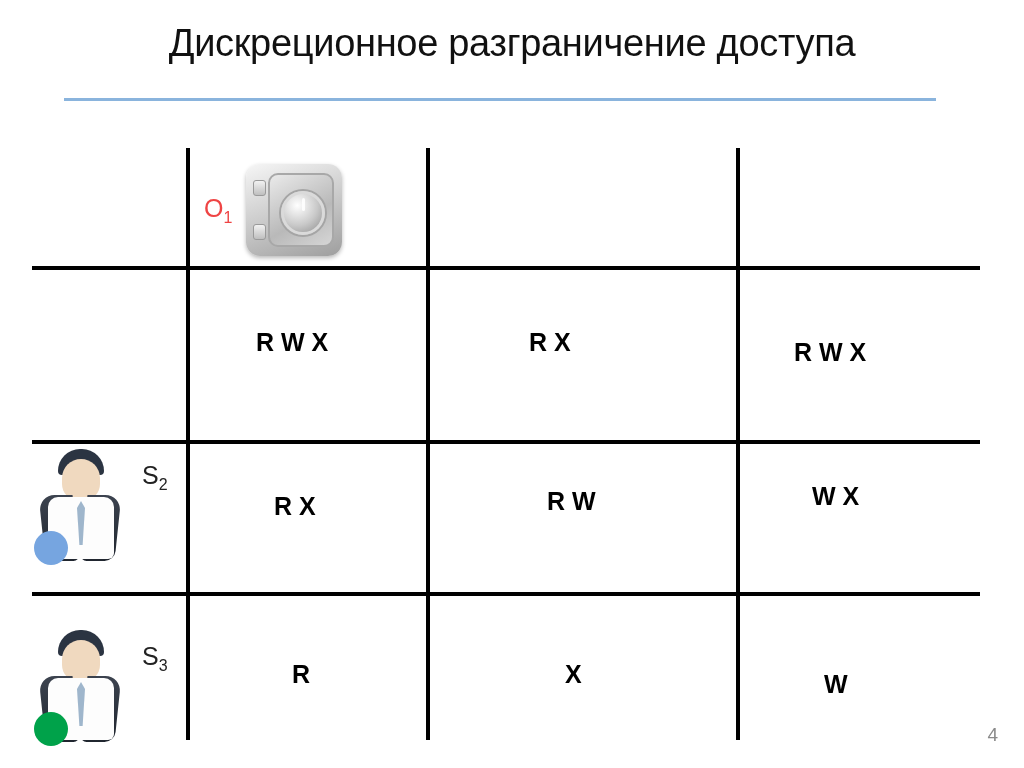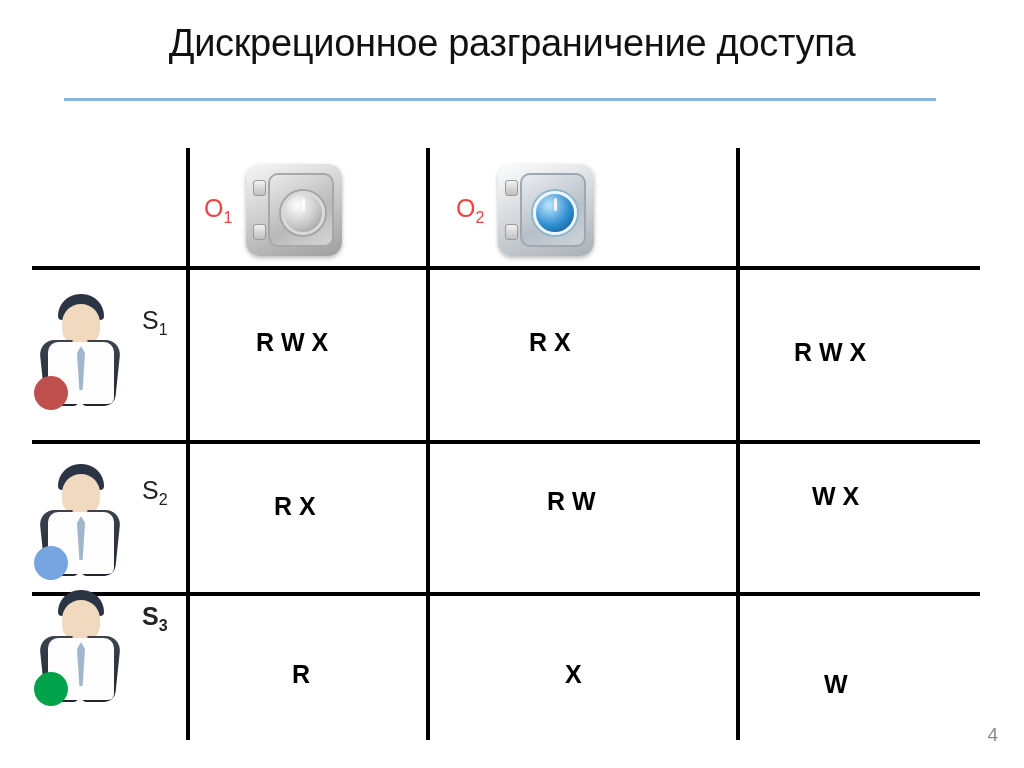--- a/index.html
+++ b/index.html
@@ -167,22 +167,22 @@
   .safe.s3 .hinge { background: linear-gradient(180deg,#ffffff,#dadfe3); border-color:#cfd5da; }
 
   
   .subj {
     position: absolute;
     left: 6px;
     width: 150px;
     height: 150px;
   }
   .subj-1 { top: 140px; }
-  .subj-2 { top: 310px; }
-  .subj-3 { top: 436px; font-weight: bold; }
+  .subj-2 { top: 295px; }
+  .subj-3 { top: 476px; }
 
   .subj-label {
     position: absolute;
     left: 112px;
     top: 26px;
     font-size: 25px;
     color: #222222;
   }
   .subj-label sub { font-size: 16px; }
 
@@ -287,48 +287,22 @@
     </div>
     <div class="safe s1">
       <div class="body"></div>
       <div class="hinge top"></div>
       <div class="hinge bottom"></div>
       <div class="door"></div>
       <div class="dial"></div>
     </div>
   </div>
 
-  <div class="obj-head obj-o2">
-    <div class="obj-label">
-      <span>O</span><sub>2</sub>
-    </div>
-    <div class="safe s2">
-      <div class="body"></div>
-      <div class="hinge top"></div>
-      <div class="hinge bottom"></div>
-      <div class="door"></div>
-      <div class="dial"></div>
-    </div>
-  </div>
-
-
-  <div class="subj subj-1">
-    <div class="avatar">
-      <div class="hair"></div>
-      <div class="head"></div>
-      <div class="jacket-l"></div>
-      <div class="jacket-r"></div>
-      <div class="body-shirt"></div>
-      <div class="tie"></div>
-      <div class="dot" style="background:#c0504d"></div>
-    </div>
-    <div class="subj-label">
-      <span>S</span><sub>1</sub>
-    </div>
-  </div>
+
+
 
   <div class="subj subj-2">
     <div class="avatar">
       <div class="hair"></div>
       <div class="head"></div>
       <div class="jacket-l"></div>
       <div class="jacket-r"></div>
       <div class="body-shirt"></div>
       <div class="tie"></div>
       <div class="dot" style="background:#76a5e0"></div>

